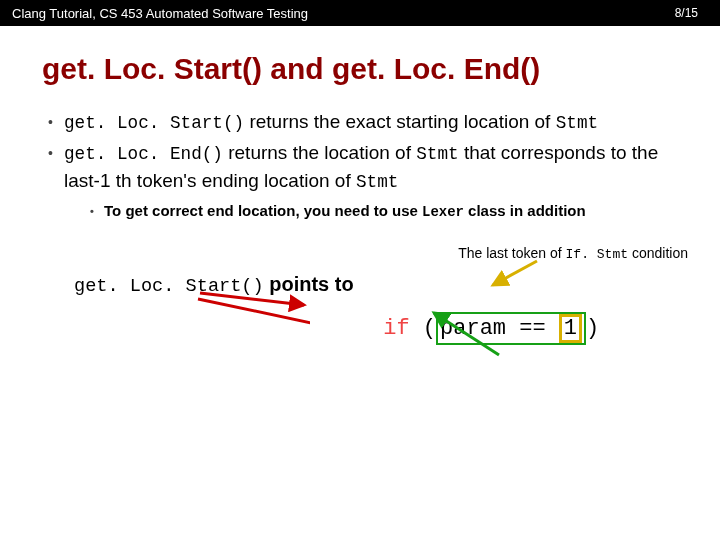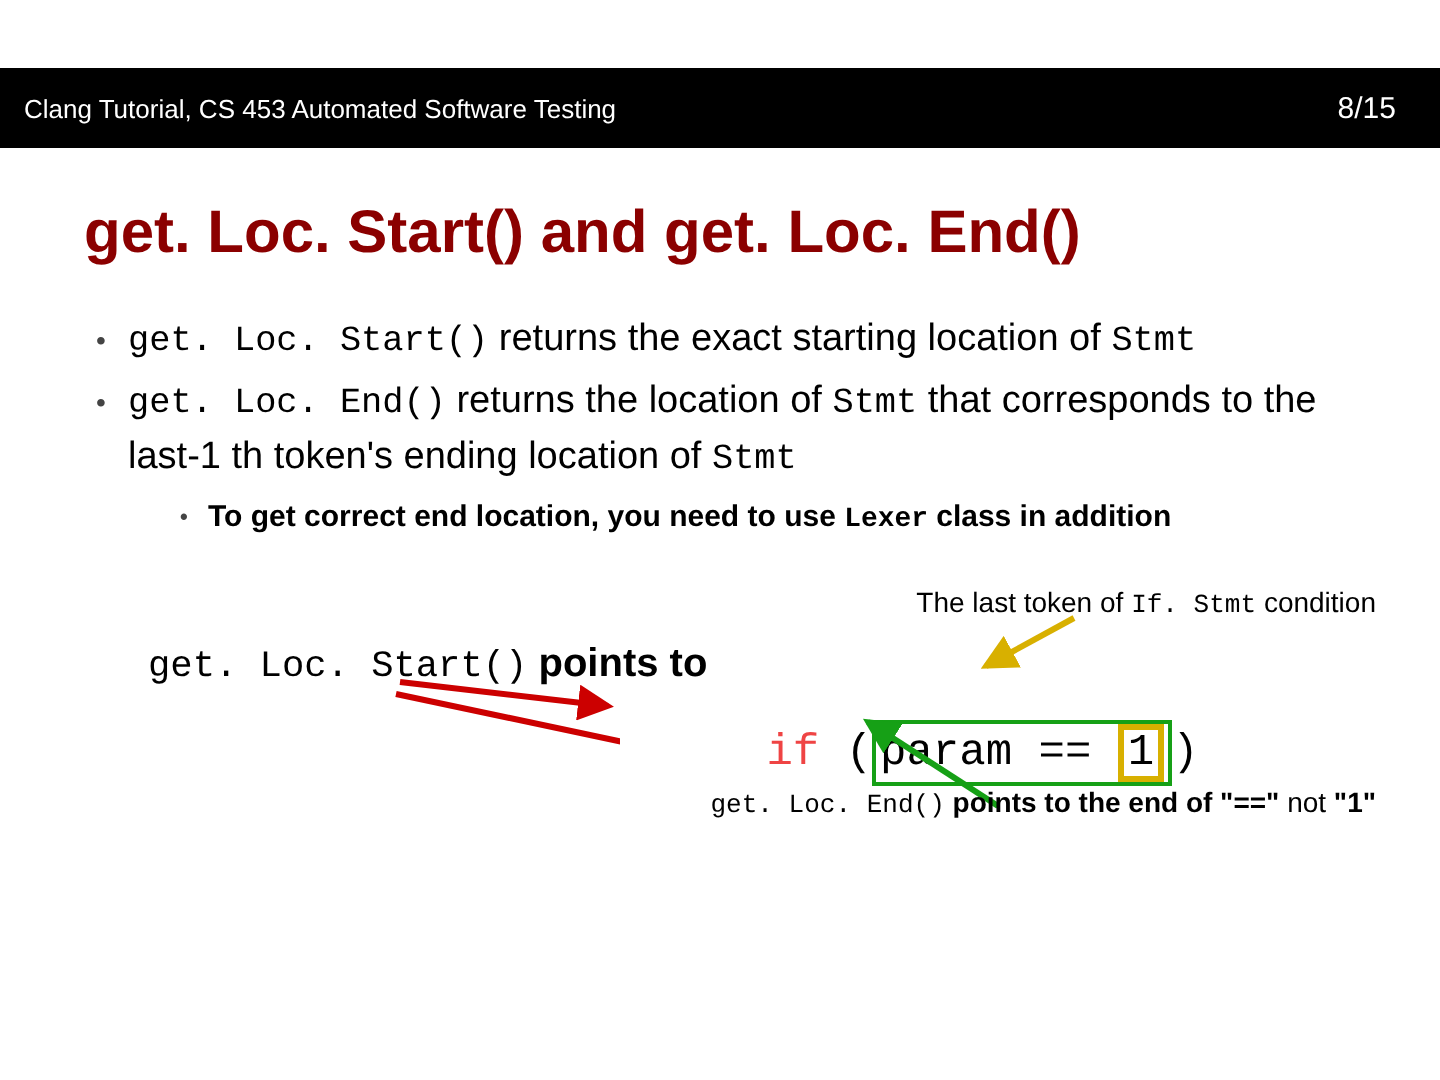--- a/index.html
+++ b/index.html
@@ -7,29 +7,28 @@
     width: 720px;
     height: 540px;
     background: #ffffff;
     font-family: Arial, Helvetica, sans-serif;
     overflow: hidden;
     position: relative;
   }
   .header-bar {
     background: #000000;
     color: #ffffff;
-    height: 40px;
+    height: 26px;
     display: flex;
     align-items: center;
     justify-content: space-between;
     padding: 0 22px 0 12px;
     font-size: 13px;
-    margin-top: 34px;
-  }
-  .page-num { font-size: 15px; }
+  }
+  .page-num { font-size: 12px; }
   .slide-title {
     color: #8B0000;
     font-size: 30px;
     font-weight: bold;
     padding: 26px 0 22px 42px;
   }
   .slide-title .code-t { font-family: Arial, sans-serif; }
   .content {
     padding: 0 28px 0 42px;
   }
@@ -205,17 +204,14 @@
 
     <svg class="arrow-green" viewBox="0 0 110 60">
       <defs>
         <marker id="ahG" markerWidth="6" markerHeight="6" refX="5" refY="3" orient="auto">
           <path d="M0,0 L6,3 L0,6 Z" fill="#16a016"></path>
         </marker>
       </defs>
       <line x1="95" y1="48" x2="30" y2="6" stroke="#16a016" stroke-width="3" marker-end="url(#ahG)"></line>
     </svg>
 
-    <div class="label-end">
-      <span class="cfont">get. Loc. End()</span><span class="b"> points to </span><span class="b">the end of "==" </span><span>not</span><span class="b"> "1"</span>
-    </div>
   </div>
 </div>
 
 </body></html>

